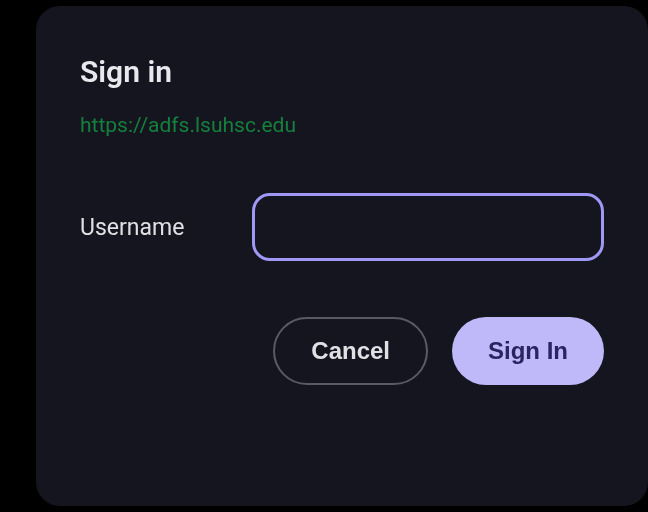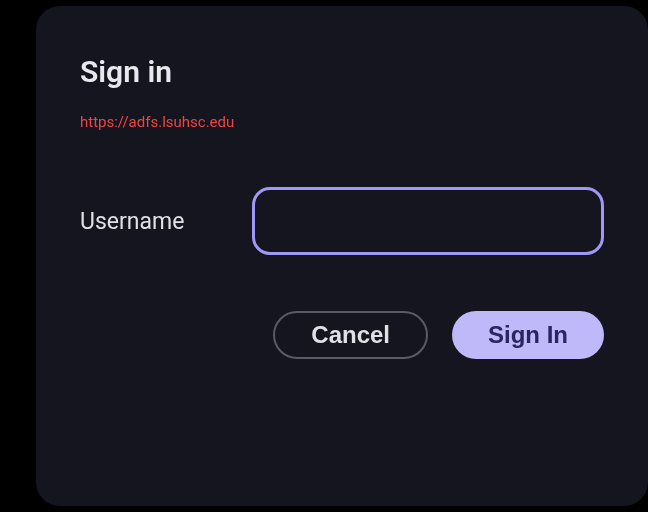--- a/index.html
+++ b/index.html
@@ -29,22 +29,22 @@
     }
     
     .dialog-title {
       color: #e8e8ed;
       font-size: 30px;
       font-weight: 600;
       margin-bottom: 24px;
     }
     
     .dialog-url {
-      color: #ef4444;
-      font-size: 15px;
+      color: #15803d;
+      font-size: 21px;
       font-weight: 400;
       margin-bottom: 56px;
     }
     
     .form-row {
       display: flex;
       align-items: center;
       margin-bottom: 32px;
       gap: 22px;
     }
@@ -74,21 +74,21 @@
     }
     
     .button-row {
       display: flex;
       justify-content: flex-end;
       gap: 24px;
       margin-top: 56px;
     }
     
     .btn {
-      height: 48px;
+      height: 68px;
       border-radius: 34px;
       font-size: 24px;
       font-weight: 600;
       cursor: pointer;
       border: none;
       padding: 0 36px;
       display: flex;
       align-items: center;
       justify-content: center;
     }

